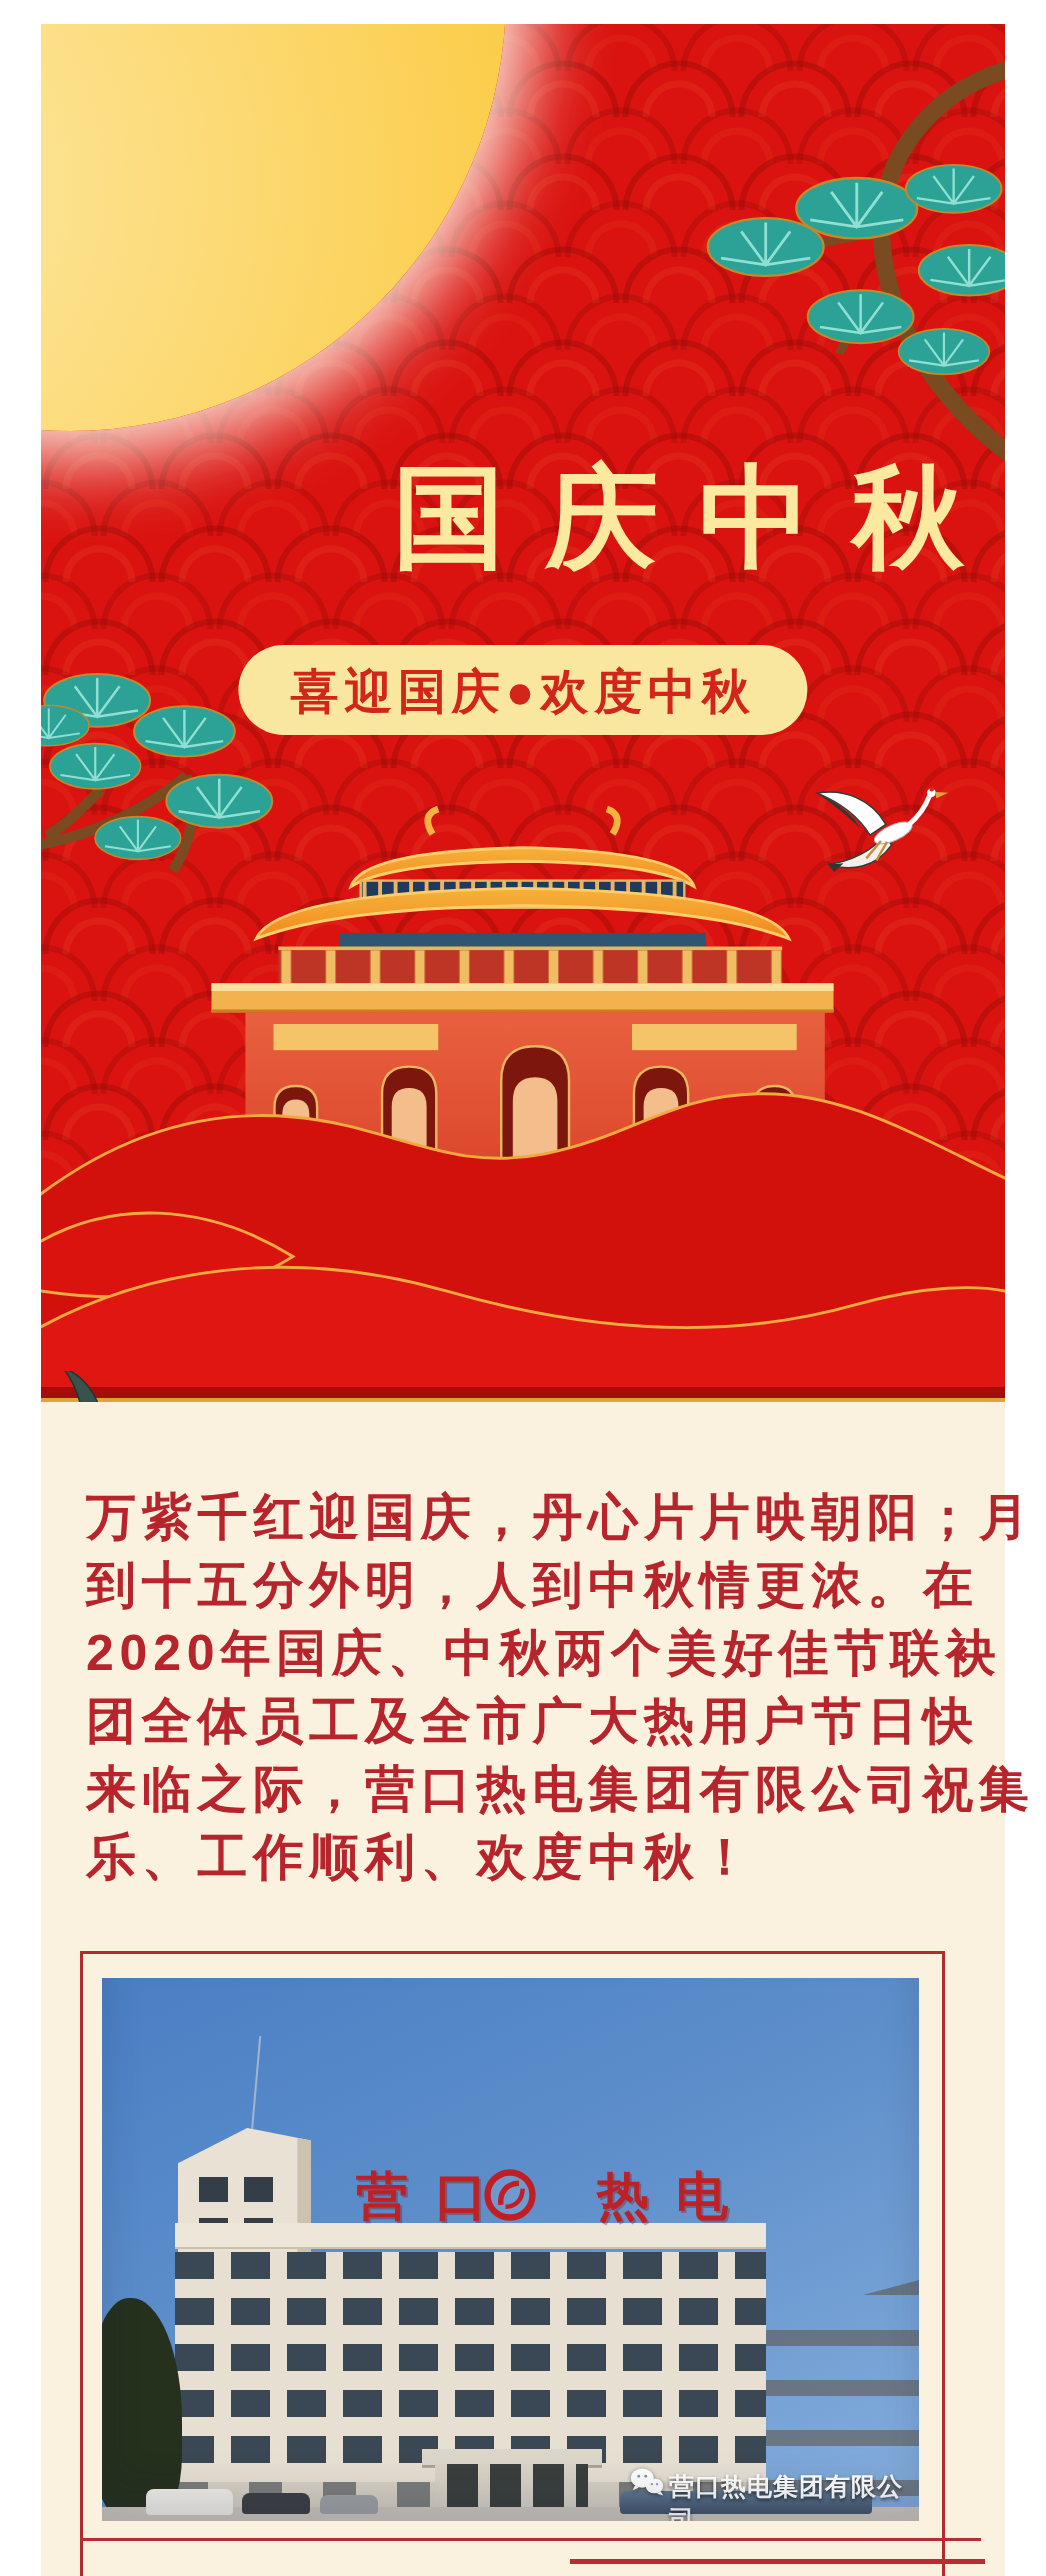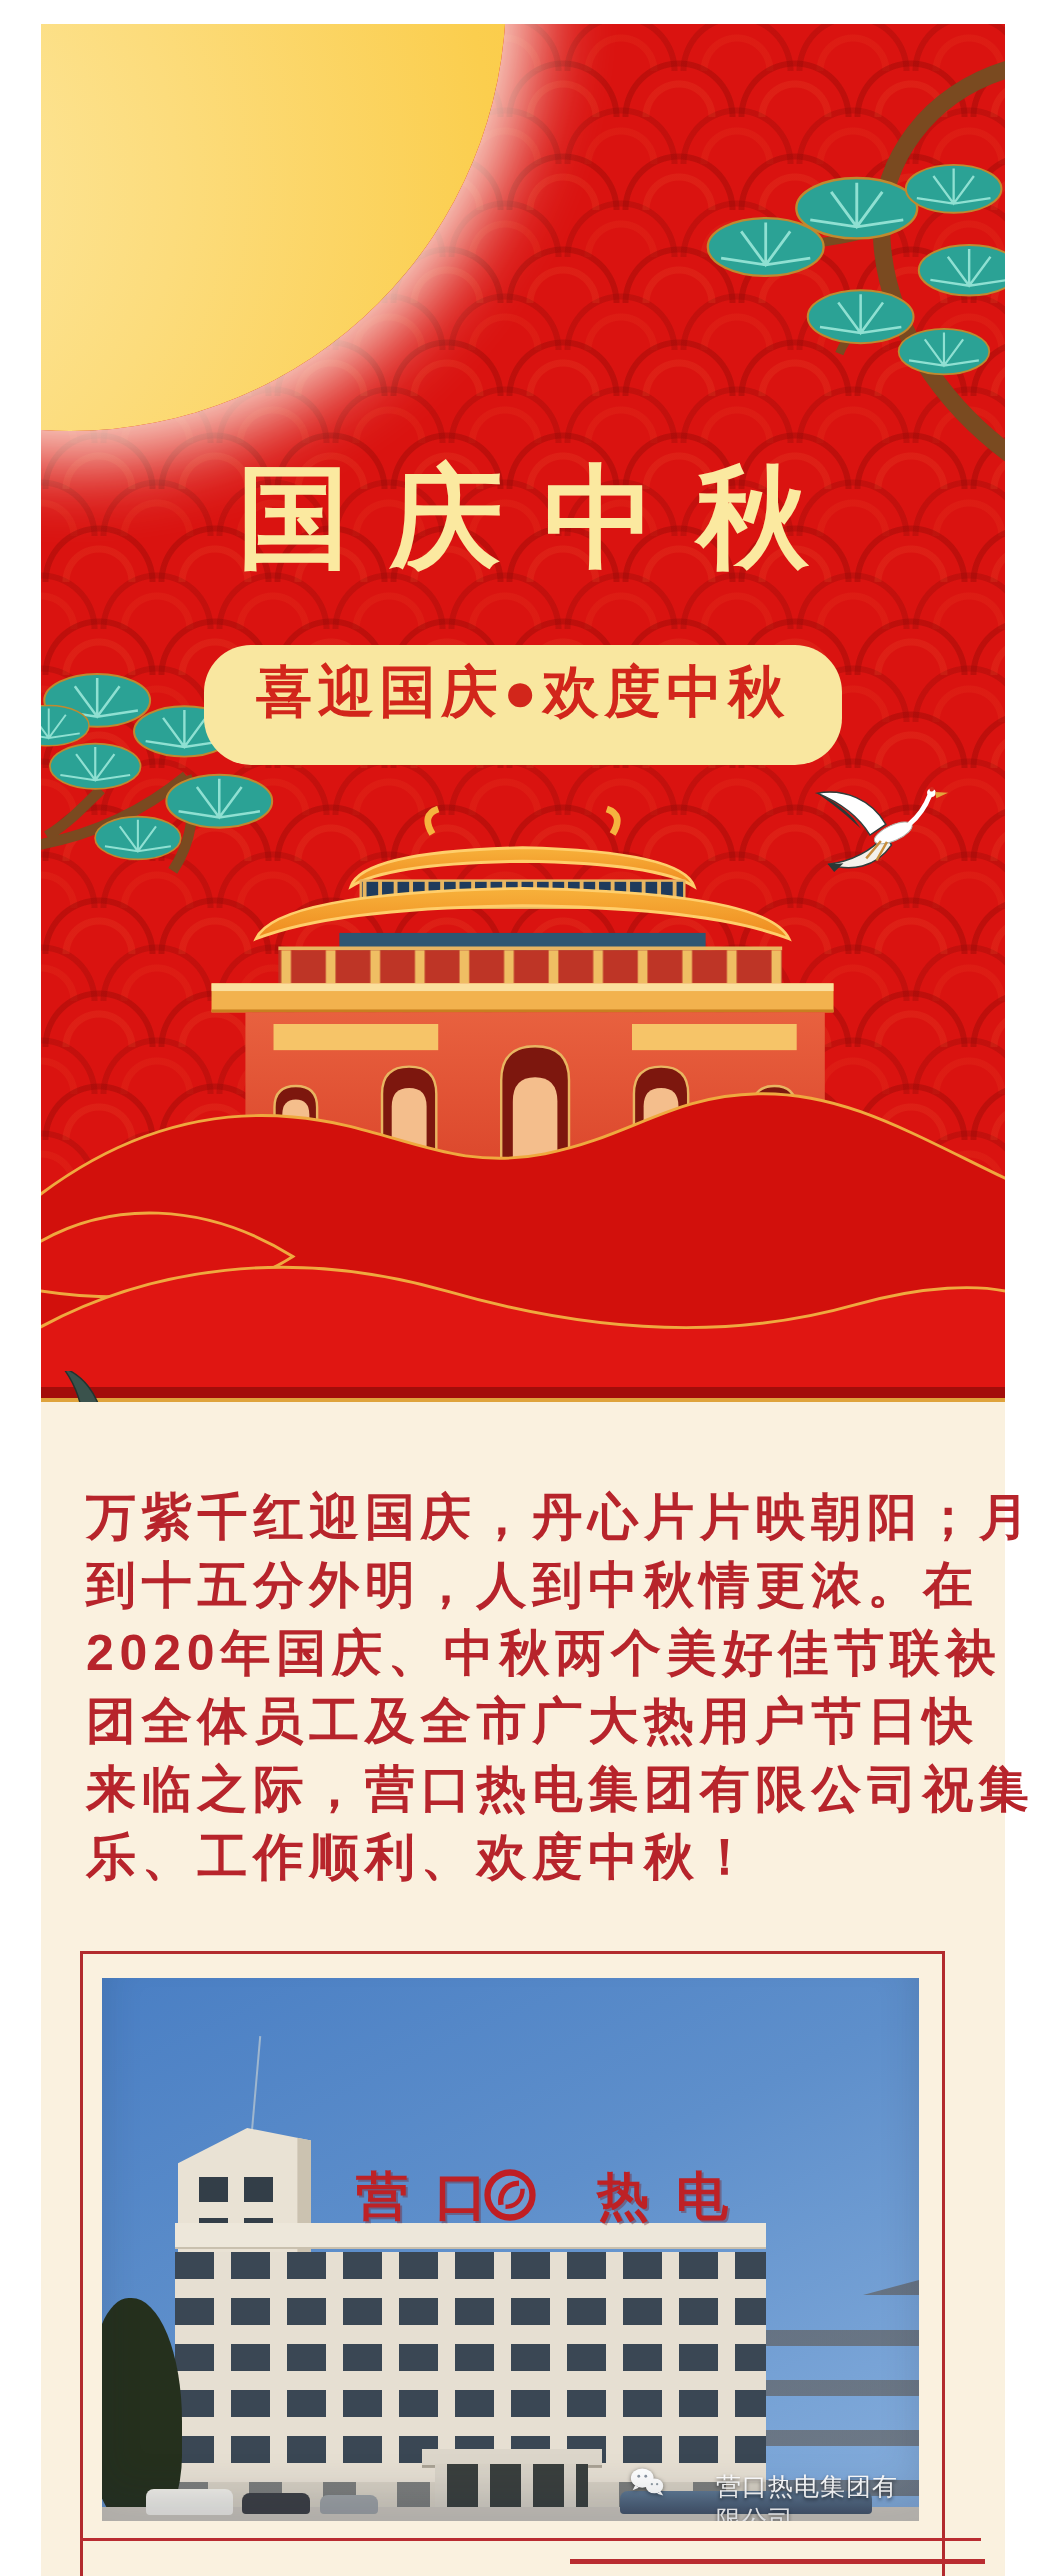--- a/index.html
+++ b/index.html
@@ -16,26 +16,26 @@
   .poster{position:absolute;left:0;top:0;width:964px;height:1378px;overflow:hidden;
     background-color:var(--poster_red);
     background-image:
       radial-gradient(circle at 58px 93px, transparent 29px, rgba(243,110,54,.14) 30px 36px, transparent 37px 50px, rgba(150,10,6,.42) 51px 56px, transparent 57px),
       radial-gradient(circle at 58px 93px, transparent 29px, rgba(243,110,54,.10) 30px 36px, transparent 37px 50px, rgba(150,10,6,.34) 51px 56px, transparent 57px);
     background-size:116px 93px,116px 93px;
     background-position:0 0,58px 47px;}
   .moon{position:absolute;left:-407px;top:-465px;width:872px;height:872px;border-radius:50%;
     background:radial-gradient(circle at 22% 72%, #FDEBAA 0%, #FCDC7C 38%, #FBCE4E 72%, #FAC53C 100%);
     box-shadow:0 0 78px 27px rgba(255,250,235,.92);}
-  .poster-title{position:absolute;left:0;top:419px;width:964px;text-align:center;
+  .poster-title{position:absolute;left:0;top:419px;width:964px;text-align:right;
     font-size:112px;font-weight:bold;letter-spacing:41px;padding-left:41px;
     color:var(--title_gold);}
-  .banner-pill{position:absolute;left:50%;transform:translateX(-50%);top:621px;height:120px;
+  .banner-pill{position:absolute;left:50%;transform:translateX(-50%);top:621px;height:90px;
     border-radius:47px;background:var(--banner_bg);padding:0 52px;
-    font-size:56px;font-weight:bold;letter-spacing:5.8px;line-height:93px;
+    font-size:48px;font-weight:bold;letter-spacing:5.8px;line-height:93px;
     color:var(--banner_text);white-space:nowrap;}
   .poster-art{position:absolute;left:0;top:0;width:964px;height:1378px;}
   .poster-bottom-dark{position:absolute;left:0;top:1363px;width:964px;height:10.7px;background:#A30D0A;}
   .poster-bottom-gold{position:absolute;left:0;top:1374px;width:964px;height:3.9px;background:var(--divider_gold);}
 
   
   .cream{position:absolute;left:0;top:1378px;width:964px;height:1174px;background:var(--cream_bg);}
   .greeting{position:absolute;left:45px;top:81px;width:901px;}
   .greeting .gline{height:68px;line-height:68px;font-size:50px;font-weight:bold;
     letter-spacing:5.8px;color:var(--body_text);white-space:nowrap;}
@@ -71,22 +71,22 @@
   .trees{position:absolute;left:-11.6px;top:320px;width:92px;height:224px;background:#25301D;border-radius:42% 55% 30% 40%;}
   .portico-roof{position:absolute;left:320px;top:471px;width:180px;height:15.5px;background:#DCD6CA;box-shadow:0 2.9px 0 #A9A294;}
   .portico-body{position:absolute;left:333px;top:486px;width:153px;height:57px;background:#3A3F3D;
     background-image:repeating-linear-gradient(90deg,#D9D3C7 0 11.6px,transparent 11.6px 43px);}
   .ground-strip{position:absolute;left:0;top:529px;width:817px;height:14.5px;background:#CFC9BF;}
   .car{position:absolute;border-radius:7.8px 7.8px 3.9px 3.9px;}
   .sign{position:absolute;top:184px;font-size:52px;font-weight:bold;letter-spacing:27px;
     color:var(--sign_red);text-shadow:1.9px 1.9px 0 rgba(120,20,20,.35);white-space:nowrap;}
   .sign-left{left:254px;} .sign-right{left:455px;margin-left:40px;}
   .sign-logo{position:absolute;left:381px;top:190px;width:54px;height:54px;}
-  .watermark{position:absolute;left:567px;top:492px;font-size:25px;font-weight:normal;color:#FFFFFF;
-    letter-spacing:1px;text-shadow:0 1.9px 3.9px rgba(0,0,0,.65);margin-left:47px;}
+  .watermark{position:absolute;left:567px;top:492px;font-size:25px;font-weight:bold;color:#FFFFFF;
+    letter-spacing:1px;text-shadow:0 1.9px 3.9px rgba(0,0,0,.65);}
   .wm-icon{position:absolute;left:528px;top:488px;width:35px;height:31px;filter:drop-shadow(0 1.9px 1.9px rgba(0,0,0,.5));}
   .photo-shade{position:absolute;inset:0;box-shadow:inset 0 -29px 39px rgba(30,40,60,.18);}
 
   .crane2{position:absolute;left:1.9px;top:1347px;width:107px;height:97px;}
 </style>
 </head>
 <body>
 
 <div class="column">
 

